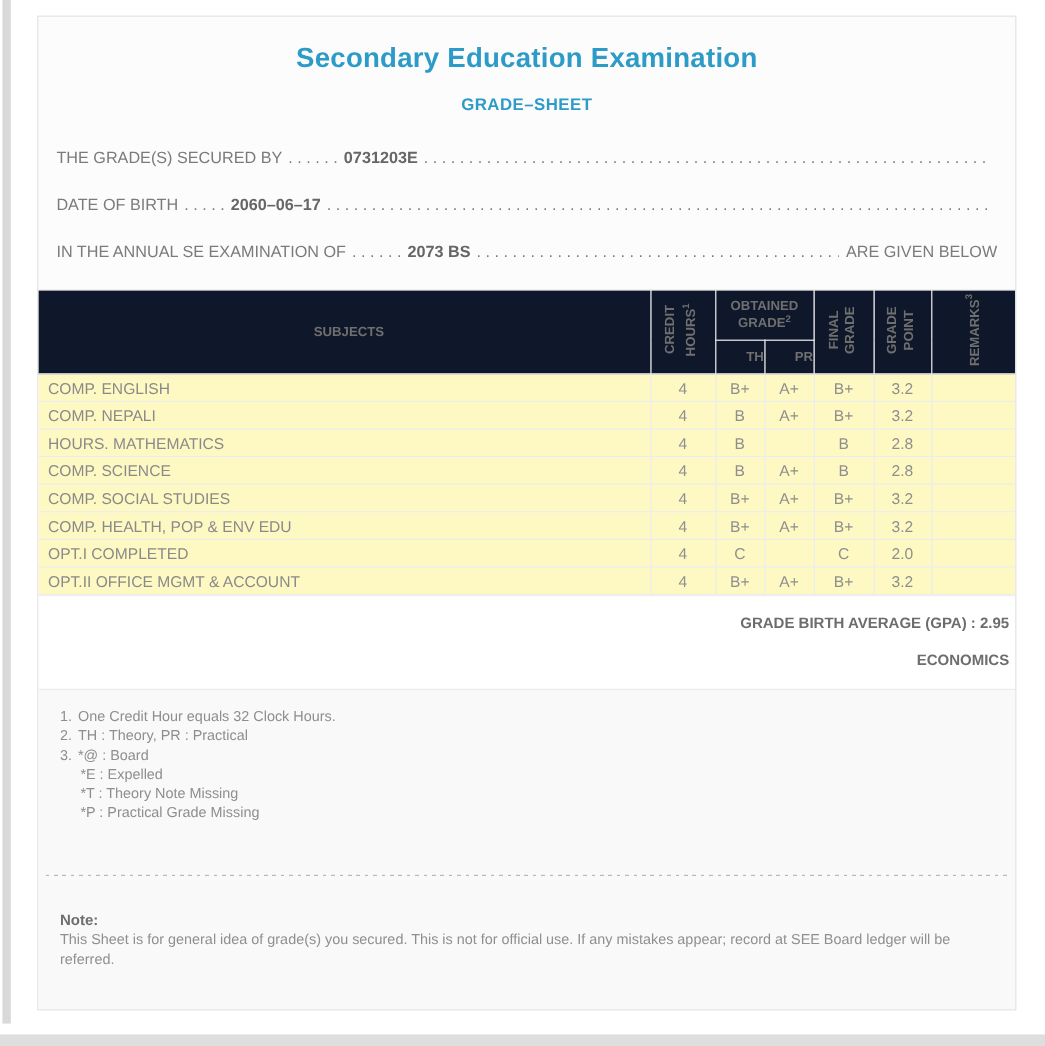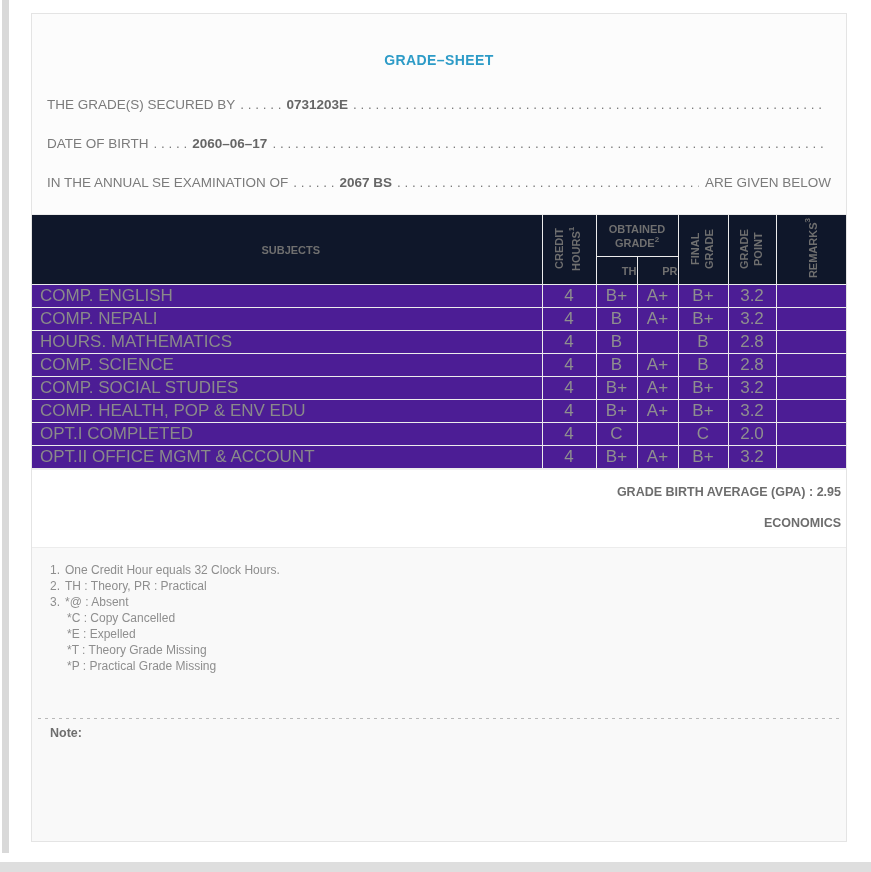--- a/index.html
+++ b/index.html
@@ -42,52 +42,53 @@
   .grade-table th:last-child,  .grade-table td:last-child  { border-right:none; }
   .grade-table thead th { background:#0f172a; color:#6f6f6f; font-size:11px; font-weight:bold; text-align:center; vertical-align:middle; }
   .grade-table thead tr.hrow1 th { height:42px; }
   .grade-table thead tr.hrow2 th { height:28px;text-align:right; }
   th.subjects-h { text-align:left; padding-left:8px; font-size:12px; }
   .vert-text {
     display:inline-block; writing-mode:vertical-rl; transform:rotate(180deg);
     max-height:62px; line-height:1.25; white-space:normal;
   }
   sup { font-size:8px; }
-  .grade-table tbody td { height:23px; color:#8f8f8f; font-size:17px; text-align:center; background:#4c1d95; }
+  .grade-table tbody td { height:23px; color:#8f8f8f; font-size:13px; text-align:center; background:#fef9c3; }
   .grade-table tbody td.subject { text-align:left; padding-left:8px; color:#8a8a8a; }
 
   
   .summary-section { background:#ffffff; text-align:right; padding:15px 5px 17px 5px; border-top:1px solid #efefef; }
   .gpa-line, .status-line { font-size:12.5px; font-weight:bold; color:#6d6d6d; }
   .status-line { margin-top:17px; }
 
   
   .lower-section { flex:1 1 auto; background:#f9f9f9; border-top:1px solid #ececec; padding:14px 12px 0 12px; }
   .footnotes { color:#8e8e8e; font-size:12px; line-height:16px; padding-left:6px; }
   .fn-item { display:flex; }
   .fn-num { margin-right:5px; }
   .fn-sub { padding-left:17px; }
 
   .divider-dashed {
     margin:44px -6px 0 -6px; height:1px;
     background-image:repeating-linear-gradient(to right, #b9b9b9 0 3px, transparent 3px 7px);
   }
-  .note-block { margin-top:7px; padding:0 4px 0 6px; }
+  .note-block { margin-top:30px; padding:0 4px 0 6px; }
   .note-heading { font-weight:bold; color:#6e6e6e; font-size:12.5px; }
   .note-body { margin-top:1px; color:#8f8f8f; font-size:12px; line-height:16px; }
 </style>
 </head>
 <body>
 
 <div class="edge-left"></div>
 <div class="edge-bottom"></div>
 
 <div class="card">
 
   <div class="title-block">
+    <div class="main-title">Secondary Education Examination</div>
     <div class="sub-title">GRADE–SHEET</div>
   </div>
 
   <div class="info-section">
 
       <div class="info-line">
         <span class="info-label">THE GRADE(S) SECURED BY</span>
         <span class="info-dots">. . . . . .</span>
         <span class="info-value">0731203E</span>
         <span class="info-fill">. . . . . . . . . . . . . . . . . . . . . . . . . . . . . . . . . . . . . . . . . . . . . . . . . . . . . . . . . . . . . . . . . . . . . . . . . . . . . . . . . . . . . . . . . . . . . . . . . . . . . . . . . . . . . . . .</span>
@@ -98,21 +99,21 @@
         <span class="info-label">DATE OF BIRTH</span>
         <span class="info-dots">. . . . .</span>
         <span class="info-value">2060–06–17</span>
         <span class="info-fill">. . . . . . . . . . . . . . . . . . . . . . . . . . . . . . . . . . . . . . . . . . . . . . . . . . . . . . . . . . . . . . . . . . . . . . . . . . . . . . . . . . . . . . . . . . . . . . . . . . . . . . . . . . . . . . . .</span>
         <span class="info-suffix"></span>
       </div>
 
       <div class="info-line">
         <span class="info-label">IN THE ANNUAL SE EXAMINATION OF</span>
         <span class="info-dots">. . . . . .</span>
-        <span class="info-value">2067 BS</span>
+        <span class="info-value">2073 BS</span>
         <span class="info-fill">. . . . . . . . . . . . . . . . . . . . . . . . . . . . . . . . . . . . . . . . . . . . . . . . . . . . . . . . . . . . . . . . . . . . . . . . . . . . . . . . . . . . . . . . . . . . . . . . . . . . . . . . . . . . . . . .</span>
         <span class="info-suffix">ARE GIVEN BELOW</span>
       </div>
     </div>
 
   <table class="grade-table">
     <colgroup>
       <col style="width:510px">
         <col style="width:54px">
         <col style="width:41px">
@@ -246,35 +247,35 @@
             <span>One Credit Hour equals 32 Clock Hours.</span>
           </div>
 
           <div class="fn-item">
             <span class="fn-num">2.</span>
             <span>TH : Theory, PR : Practical</span>
           </div>
 
           <div class="fn-item">
             <span class="fn-num">3.</span>
-            <span>*@ : Absent</span>
+            <span>*@ : Board</span>
           </div>
         </div>
       <div class="fn-sub">
 
-          <div>*C : Copy Cancelled</div>
 
           <div>*E : Expelled</div>
 
-          <div>*T : Theory Grade Missing</div>
+          <div>*T : Theory Note Missing</div>
 
           <div>*P : Practical Grade Missing</div>
         </div>
     </div>
 
     <div class="divider-dashed"></div>
 
     <div class="note-block">
       <div class="note-heading">Note:</div>
+      <div class="note-body">This Sheet is for general idea of grade(s) you secured. This is not for official use. If any mistakes appear; record at SEE Board ledger will be referred.</div>
     </div>
   </div>
 
 </div>
 
 </body></html>

